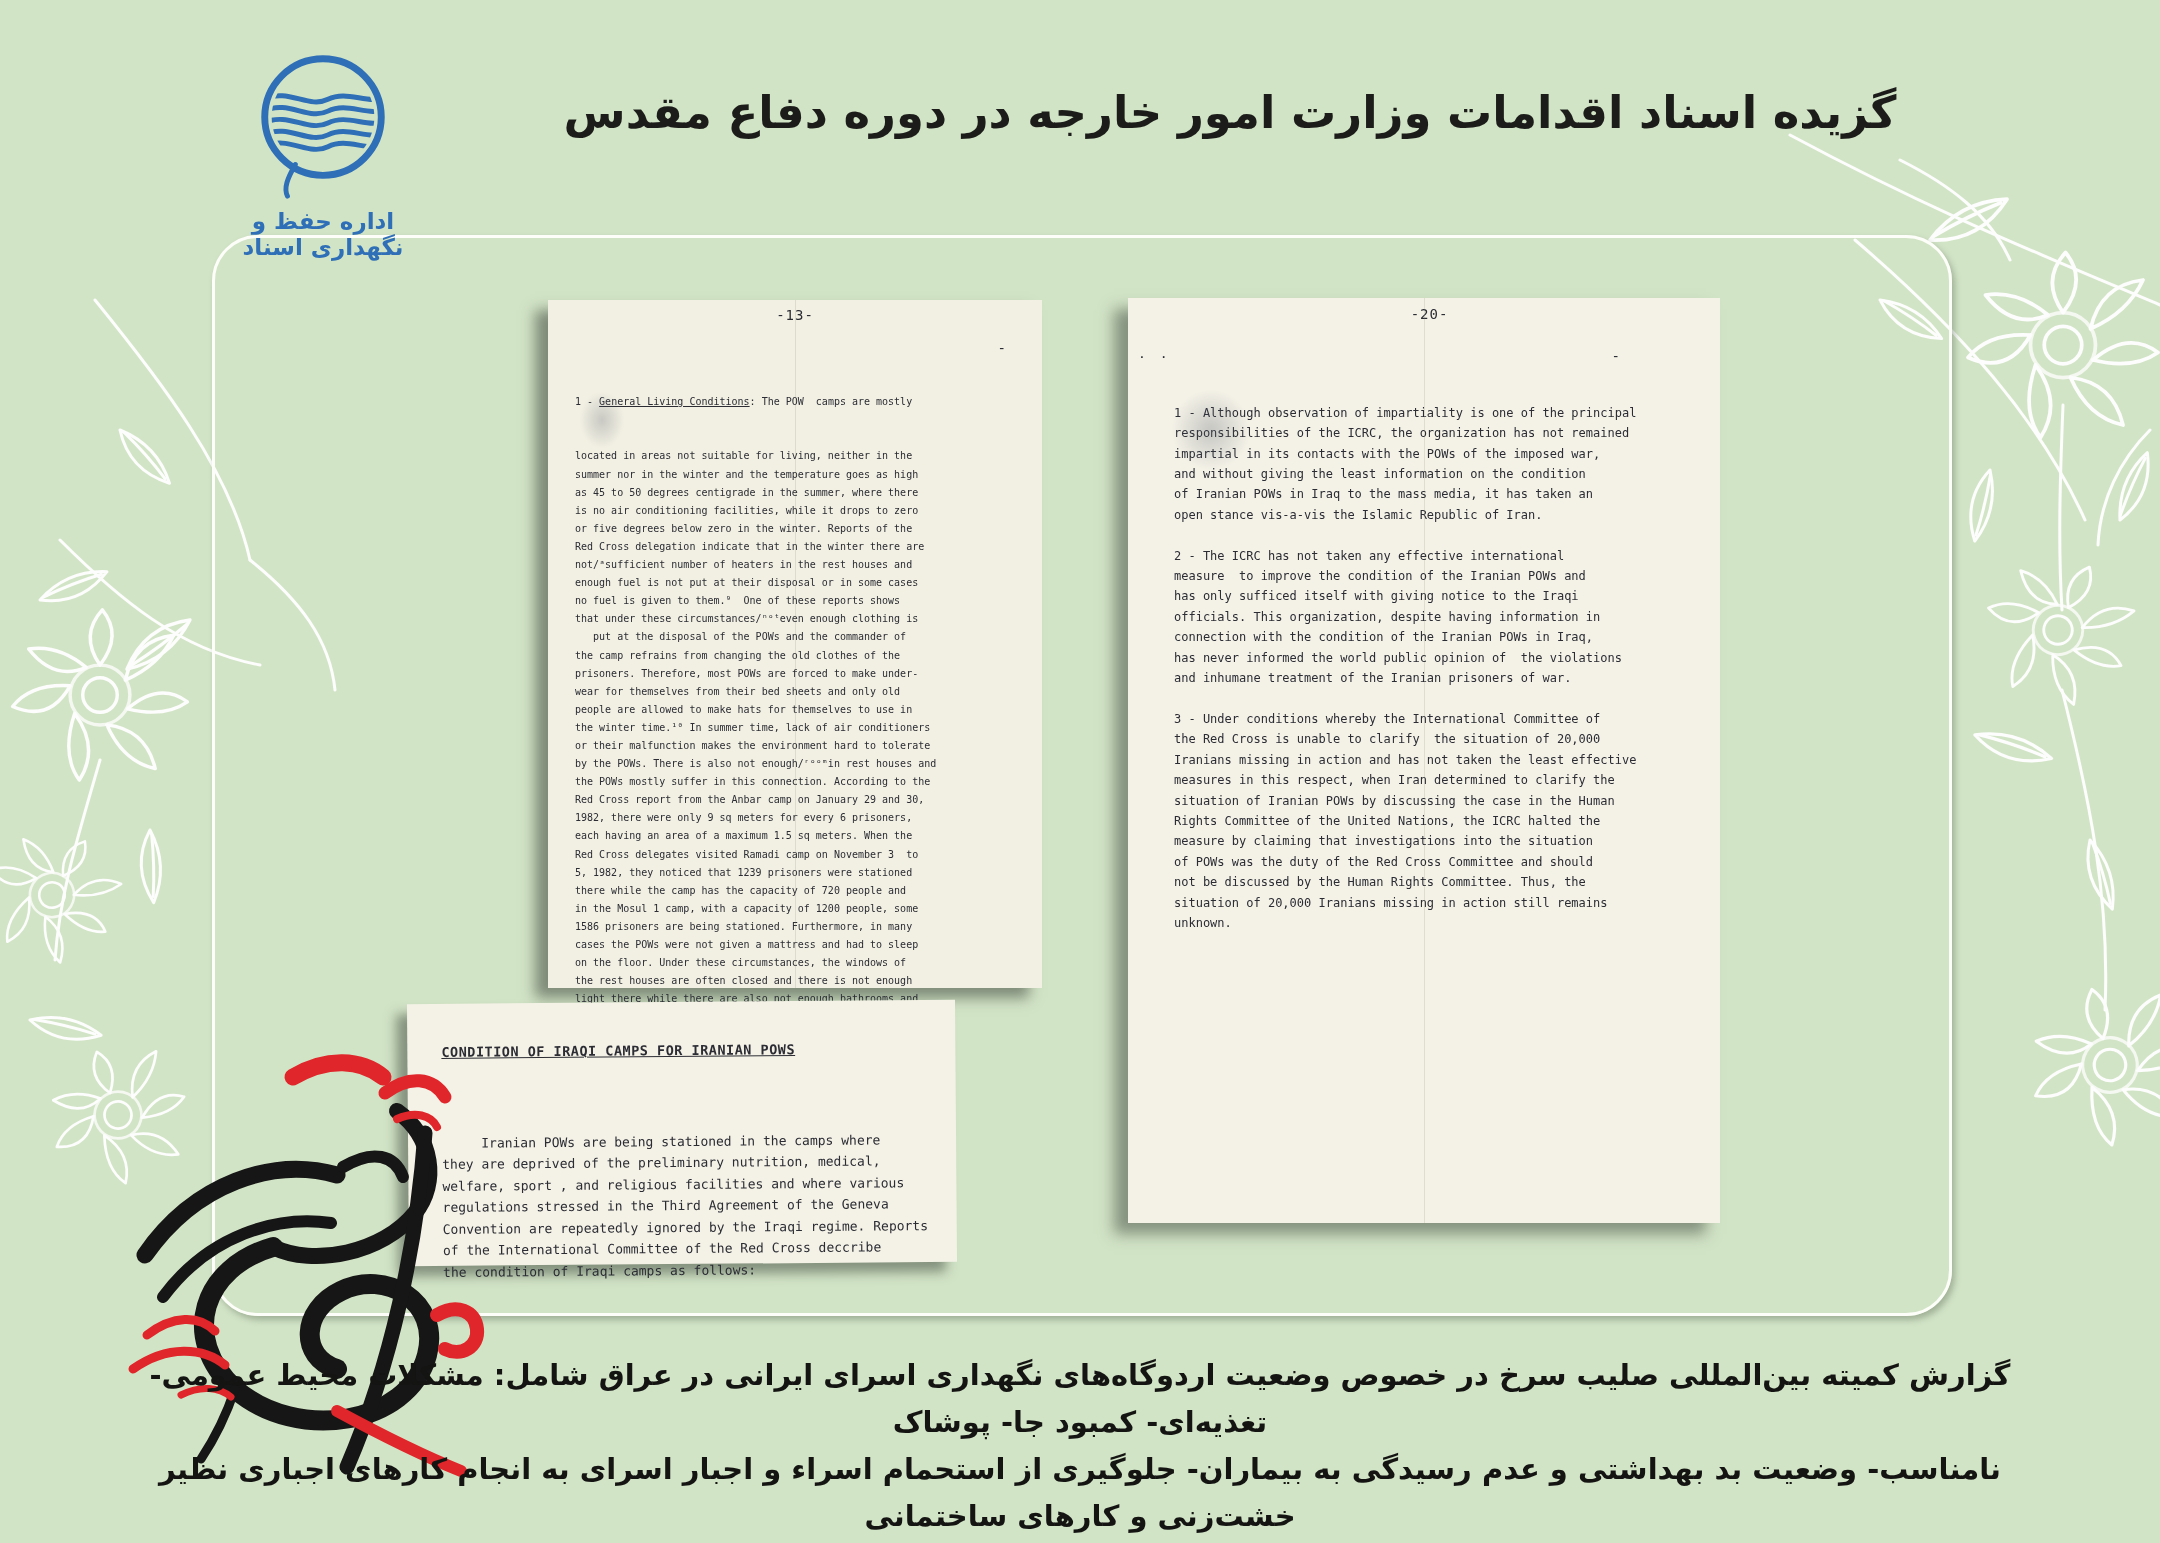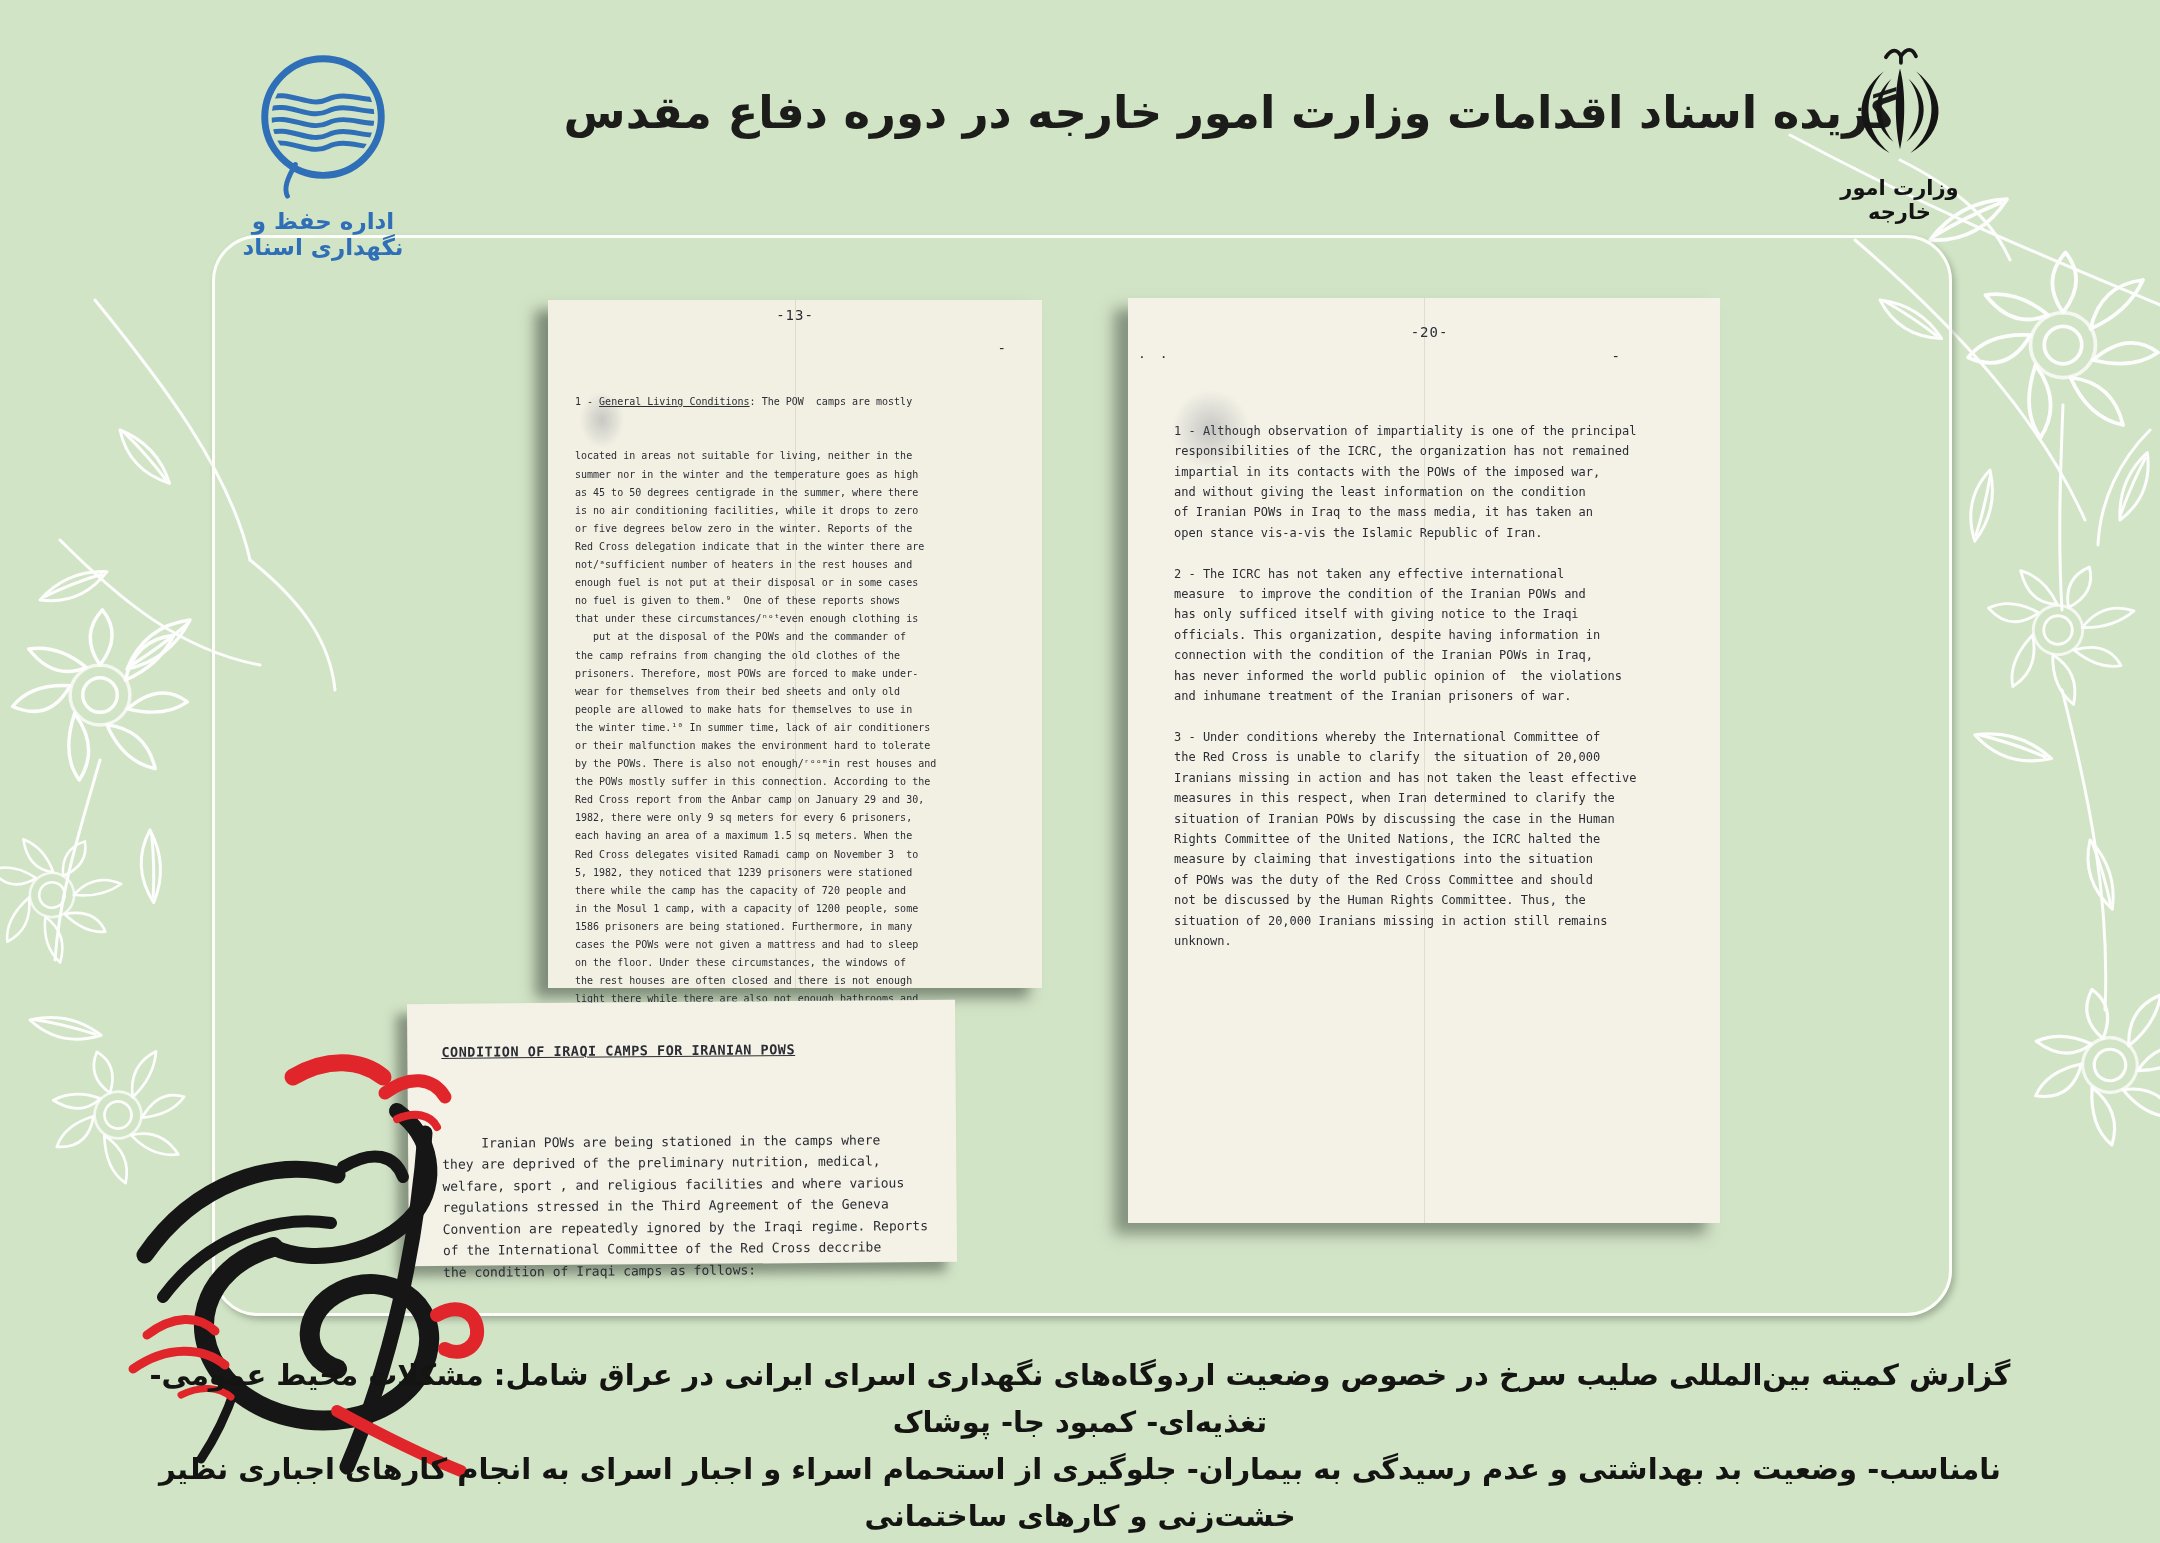--- a/index.html
+++ b/index.html
@@ -36,21 +36,21 @@
   }
   .paper .fold{position:absolute;top:0;bottom:0;left:50%;width:1px;background:rgba(125,125,108,.18);}
   #doc13{left:548px;top:300px;width:494px;height:688px;
     box-shadow:-13px 10px 13px rgba(56,66,56,.55);}
   #doc20{left:1128px;top:298px;width:592px;height:925px;background:#f4f2e7;
     box-shadow:-14px 11px 14px rgba(56,66,56,.5);}
   #docNote{left:408px;top:1002px;width:548px;height:262px;background:#f4f2e6;
     transform:rotate(-0.45deg);
     box-shadow:-11px 10px 12px rgba(56,66,56,.5);}
   .pagenum{text-align:center;font-size:14px;letter-spacing:1px;margin-top:7px;}
-  #doc20 .pagenum{margin-top:26px;padding-left:11px;}
+  #doc20 .pagenum{margin-top:8px;padding-left:11px;}
   .corner-dash{position:absolute;font-size:14px;}
   #doc13 .corner-dash{right:36px;top:40px;}
   #doc20 .corner-dash{right:100px;top:50px;}
   .margin-marks{position:absolute;left:10px;top:48px;font-size:13px;letter-spacing:3px;}
   .tw-body{white-space:pre;}
   #doc13 .tw-body{margin:34px 0 0 27px;font-size:10px;line-height:18.1px;}
   #doc20 .tw-body{margin:40px 0 0 46px;font-size:12px;line-height:20.4px;}
   #docNote .tw-body{margin:8px 0 0 34px;font-size:13px;line-height:21.5px;}
   .tw-line{white-space:pre;}
   .first-line{white-space:pre;}
@@ -147,33 +147,20 @@
         <path d="M20,92 C45,80 65,102 85,92 C105,82 125,98 145,90"></path>
         <path d="M20,104 C45,92 65,114 85,104 C105,94 125,110 145,102"></path>
       </g>
       <path d="M52,122 C44,136 40,146 44,154" fill="none" stroke="#2e6fb7" stroke-width="5" stroke-linecap="round"></path>
     </svg>
     <span class="lbl">اداره حفظ و نگهداری اسناد</span>
   </div>
 
   <div id="title">گزیده اسناد اقدامات وزارت امور خارجه در دوره دفاع مقدس</div>
 
-  <div id="ministry-logo">
-    <svg width="124" height="124" viewBox="-62 -66 124 132">
-      <g fill="#151515">
-        <path d="M0,-40 C6,-18 6,20 0,46 C-6,20 -6,-18 0,-40 Z"></path>
-        <path d="M-9,-29 C-31,-10 -31,20 -7,38 C-24,17 -24,-9 -9,-29 Z"></path>
-        <path d="M9,-29 C31,-10 31,20 7,38 C24,17 24,-9 9,-29 Z"></path>
-        <path d="M-17,-37 C-50,-12 -50,28 -11,50 C-40,25 -40,-13 -17,-37 Z"></path>
-        <path d="M17,-37 C50,-12 50,28 11,50 C40,25 40,-13 17,-37 Z"></path>
-      </g>
-      <path d="M-15,-52 C-9,-61 -3,-61 1,-53 M1,-53 C7,-62 13,-62 17,-53 M1,-53 L1,-46" fill="none" stroke="#151515" stroke-width="4" stroke-linecap="round"></path>
-    </svg>
-    <span class="lbl">وزارت امور خارجه</span>
-  </div>
 
   <div id="doc13" class="paper">
     <div class="fold"></div>
     <div class="smudge"></div>
     <div class="pagenum">-13-</div>
     <div class="corner-dash">-</div>
     <div class="tw-body">
       <div class="first-line"><span>1 - </span><span class="und">General Living Conditions</span><span>: The POW  camps are mostly</span></div>
       <div><div class="tw-line">located in areas not suitable for living, neither in the</div><div class="tw-line">summer nor in the winter and the temperature goes as high</div><div class="tw-line">as 45 to 50 degrees centigrade in the summer, where there</div><div class="tw-line">is no air conditioning facilities, while it drops to zero</div><div class="tw-line">or five degrees below zero in the winter. Reports of the</div><div class="tw-line">Red Cross delegation indicate that in the winter there are</div><div class="tw-line">not/ᵃsufficient number of heaters in the rest houses and</div><div class="tw-line">enough fuel is not put at their disposal or in some cases</div><div class="tw-line">no fuel is given to them.⁹  One of these reports shows</div><div class="tw-line">that under these circumstances/ⁿᵒᵗeven enough clothing is</div><div class="tw-line">   put at the disposal of the POWs and the commander of</div><div class="tw-line">the camp refrains from changing the old clothes of the</div><div class="tw-line">prisoners. Therefore, most POWs are forced to make under-</div><div class="tw-line">wear for themselves from their bed sheets and only old</div><div class="tw-line">people are allowed to make hats for themselves to use in</div><div class="tw-line">the winter time.¹⁰ In summer time, lack of air conditioners</div><div class="tw-line">or their malfunction makes the environment hard to tolerate</div><div class="tw-line">by the POWs. There is also not enough/ʳᵒᵒᵐin rest houses and</div><div class="tw-line">the POWs mostly suffer in this connection. According to the</div><div class="tw-line">Red Cross report from the Anbar camp on January 29 and 30,</div><div class="tw-line">1982, there were only 9 sq meters for every 6 prisoners,</div><div class="tw-line">each having an area of a maximum 1.5 sq meters. When the</div><div class="tw-line">Red Cross delegates visited Ramadi camp on November 3  to</div><div class="tw-line">5, 1982, they noticed that 1239 prisoners were stationed</div><div class="tw-line">there while the camp has the capacity of 720 people and</div><div class="tw-line">in the Mosul 1 camp, with a capacity of 1200 people, some</div><div class="tw-line">1586 prisoners are being stationed. Furthermore, in many</div><div class="tw-line">cases the POWs were not given a mattress and had to sleep</div><div class="tw-line">on the floor. Under these circumstances, the windows of</div><div class="tw-line">the rest houses are often closed and there is not enough</div><div class="tw-line">light there while there are also not enough bathrooms and</div><div class="tw-line">toilets.¹¹</div></div>
     </div>

